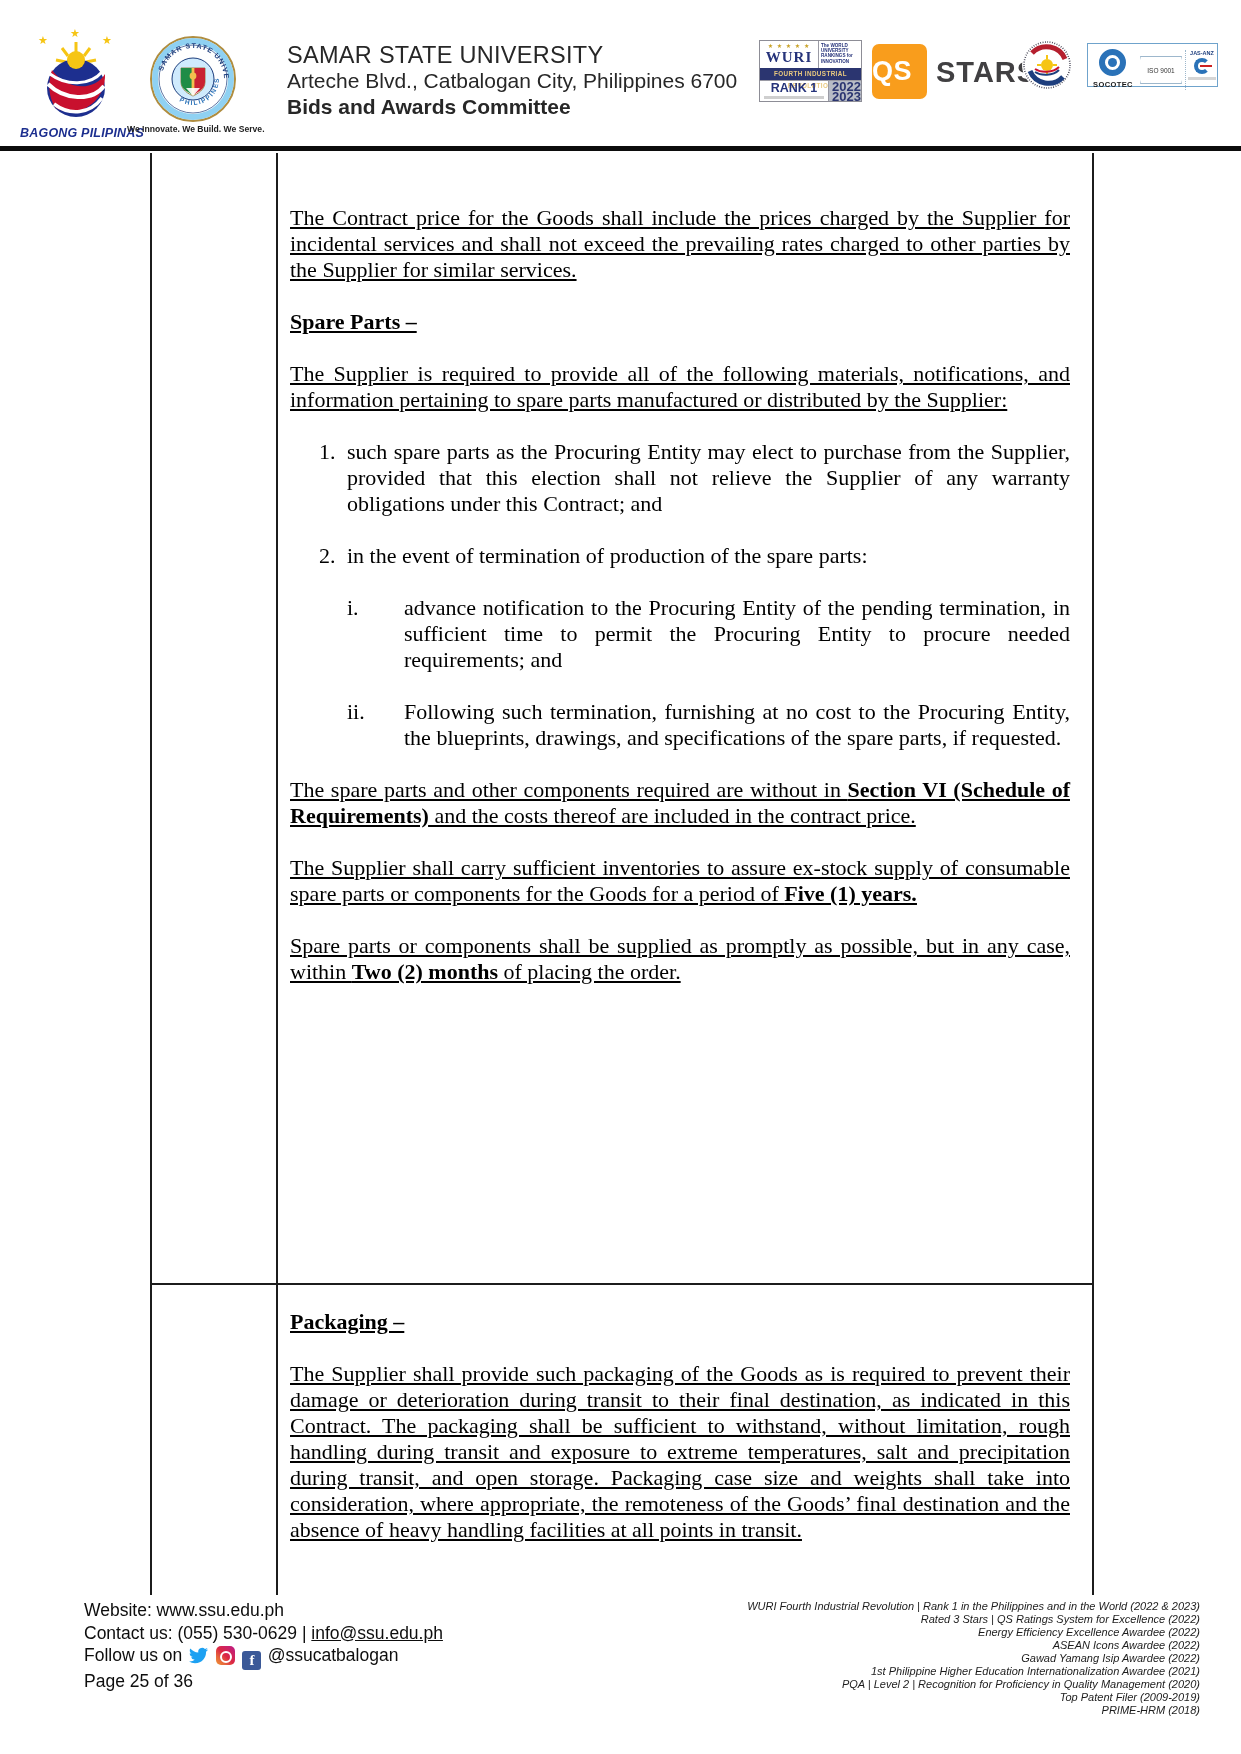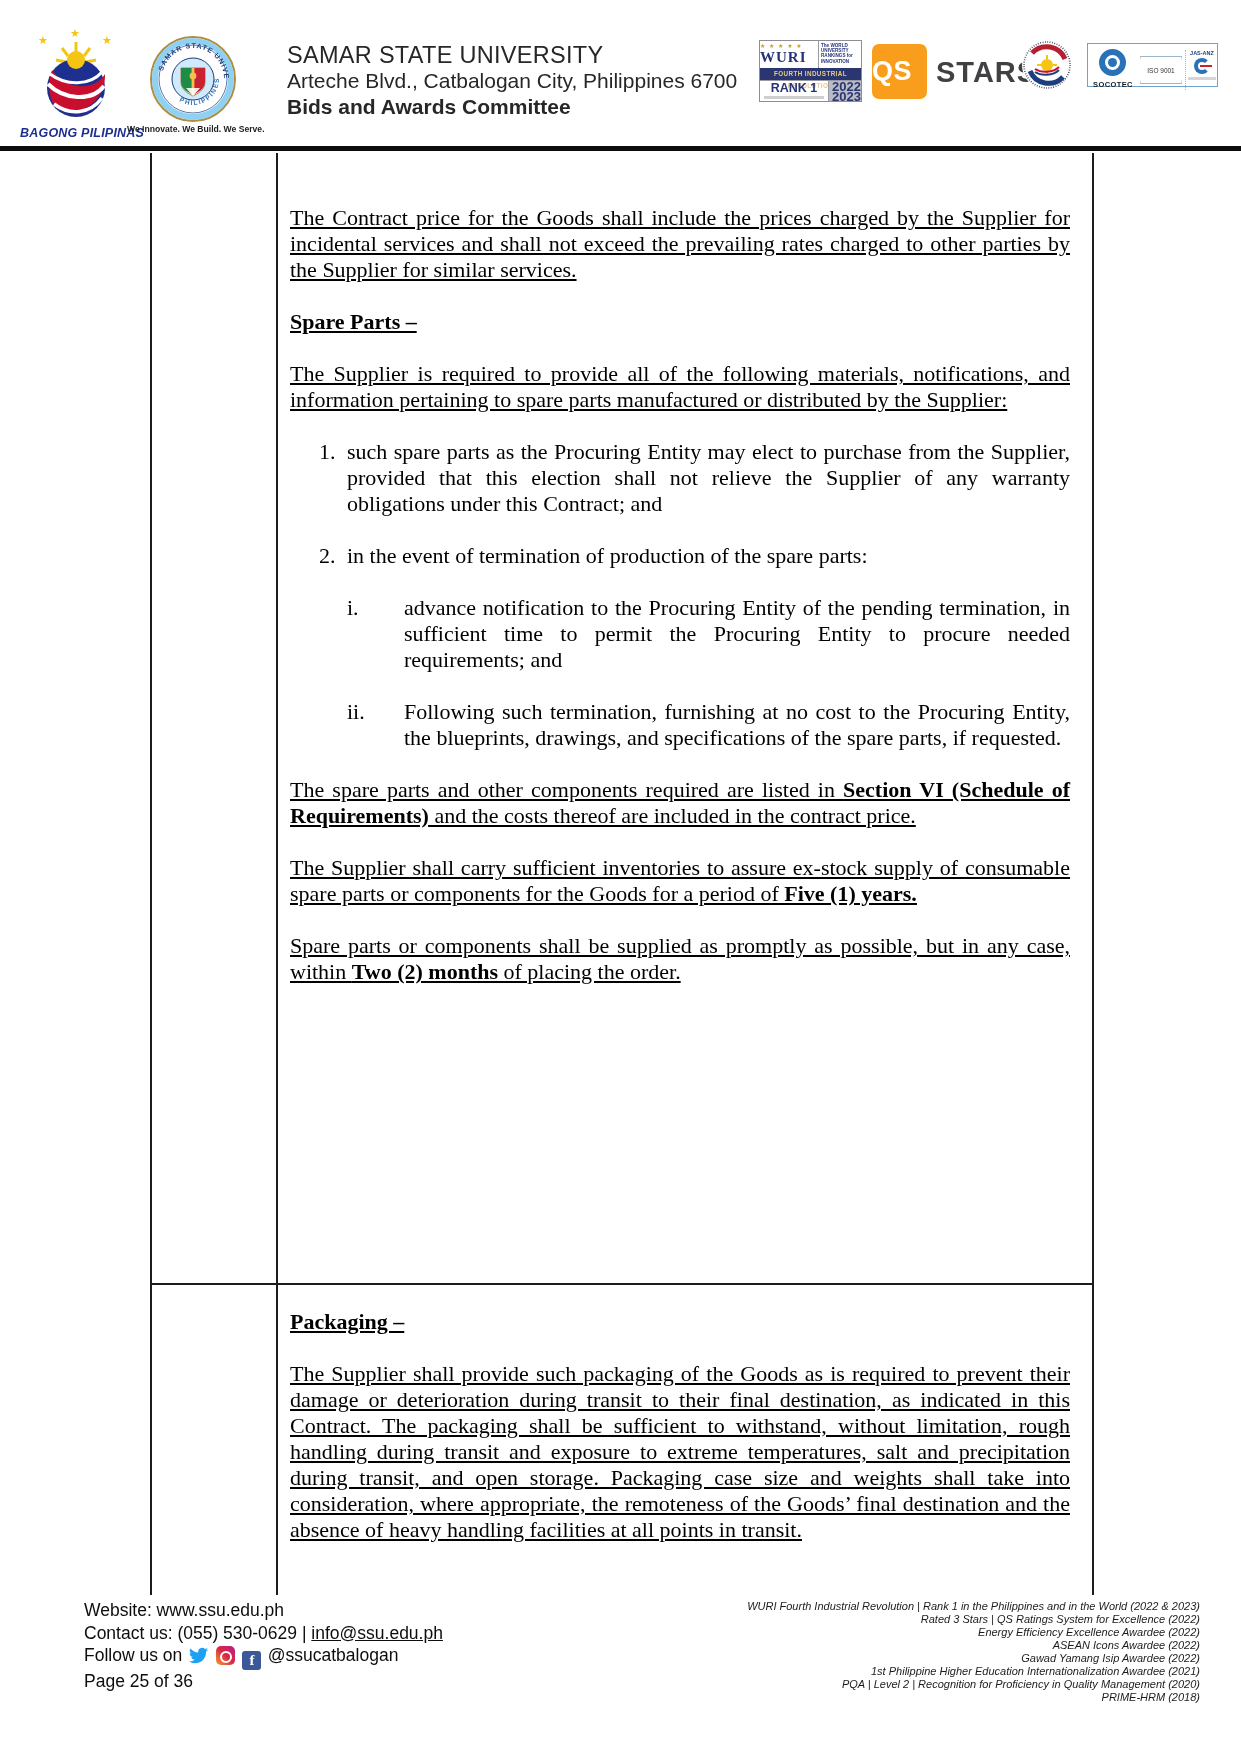--- a/index.html
+++ b/index.html
@@ -17,21 +17,21 @@
   .seal-caption { position:absolute; left:127px; top:124px; width:132px; font-size:8.6px;
     font-weight:700; color:#222; white-space:nowrap; text-align:center; }
   .org { position:absolute; left:287px; top:42px; line-height:26px; color:#272727; }
   .org-name { font-size:23.5px; letter-spacing:.3px; }
   .org-addr { font-size:21px; }
   .org-unit { font-size:21px; font-weight:bold; }
 
   .wuri { position:absolute; left:759px; top:40px; width:103px; height:62px;
     border:1px solid #8d8d96; font-family:"Liberation Sans",sans-serif; }
   .wuri-top { height:27px; display:flex; background:#fff; }
-  .wuri-left { width:58px; padding-top:2px; }
+  .wuri-left { width:58px; text-align:center; padding-top:2px; }
   .wuri-stars { font-size:6px; line-height:6px; color:#c9a227; letter-spacing:1px; }
   .wuri-name { font-family:"Liberation Serif",serif; font-weight:bold; font-size:15px;
     line-height:16px; color:#26337a; letter-spacing:1px; }
   .wuri-tag { flex:1; border-left:1px solid #9a9aa4; font-size:4.6px; line-height:5.2px;
     color:#26337a; padding:2px 1px 0 2px; font-weight:bold; }
   .wuri-band { height:12px; background:#2b3570; color:#e9c97f; font-size:6.3px; font-weight:bold;
     text-align:center; line-height:12px; letter-spacing:.4px; }
   .wuri-bottom { height:21px; display:flex; border-top:1px solid #9a9aa4; }
   .wuri-rank { flex:1; text-align:center; color:#26337a; font-weight:900; font-size:12.5px;
     line-height:15px; }
@@ -236,21 +236,21 @@
 
     <div class="li li-rom">
       <span class="m">i.</span>
       <div class="t"><span>advance notification to the Procuring Entity of the pending termination, in sufficient time to permit the Procuring Entity to procure needed requirements; and</span></div>
     </div>
     <div class="li li-rom">
       <span class="m">ii.</span>
       <div class="t"><span>Following such termination, furnishing at no cost to the Procuring Entity, the blueprints, drawings, and specifications of the spare parts, if requested.</span></div>
     </div>
 
-    <p><span>The spare parts and other components required are listed in </span><span class="b">Section VI (Schedule of Requirements)</span><span> and the costs thereof are included in the contract price.</span></p>
+    <p><span>The spare parts and other components required are without in </span><span class="b">Section VI (Schedule of Requirements)</span><span> and the costs thereof are included in the contract price.</span></p>
     <p><span>The Supplier shall carry sufficient inventories to assure ex-stock supply of consumable spare parts or components for the Goods for a period of </span><span class="b u">Five (1) years.</span></p>
     <p><span>Spare parts or components shall be supplied as promptly as possible, but in any case, within </span><span class="b u">Two (2) months</span><span> of placing the order.</span></p>
   </div>
 
   <div class="doccell cell2">
     <p class="heading">Packaging –</p>
     <p><span>The Supplier shall provide such packaging of the Goods as is required to prevent their damage or deterioration during transit to their final destination, as indicated in this Contract.  The packaging shall be sufficient to withstand, without limitation, rough handling during transit and exposure to extreme temperatures, salt and precipitation during transit, and open storage.  Packaging case size and weights shall take into consideration, where appropriate, the remoteness of the Goods’ final destination and the absence of heavy handling facilities at all points in transit.</span></p>
   </div>
 
   <div class="footer-left">
@@ -271,16 +271,17 @@
   </div>
 
   <div class="footer-right">
       <div>WURI Fourth Industrial Revolution | Rank 1 in the Philippines and in the World (2022 &amp; 2023)</div>
       <div>Rated 3 Stars | QS Ratings System for Excellence (2022)</div>
       <div>Energy Efficiency Excellence Awardee (2022)</div>
       <div>ASEAN Icons Awardee (2022)</div>
       <div>Gawad Yamang Isip Awardee (2022)</div>
       <div>1st Philippine Higher Education Internationalization Awardee (2021)</div>
       <div>PQA | Level 2 | Recognition for Proficiency in Quality Management (2020)</div>
+      <div>Top Patent Filer (2009-2019)</div>
       <div>PRIME-HRM (2018)</div>
     </div>
 
 </div>
 
 </body></html>

